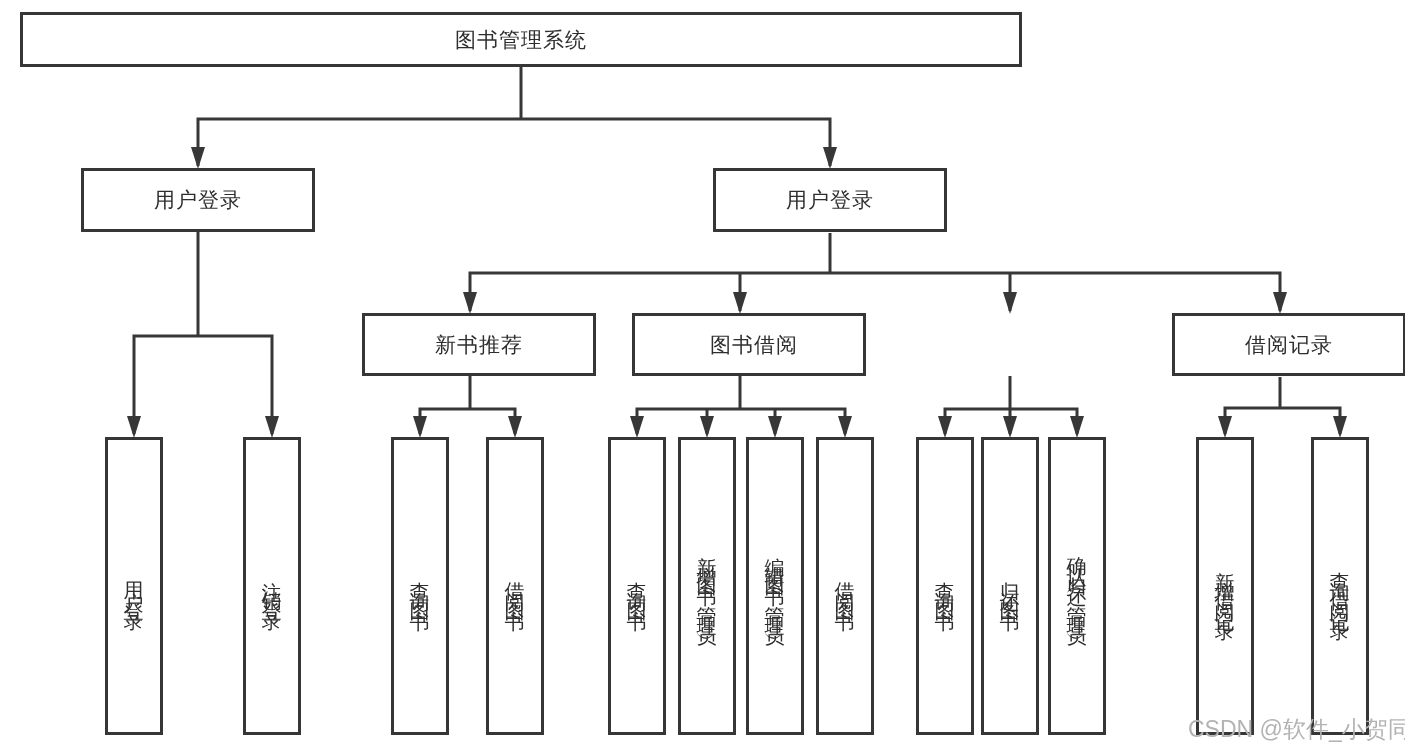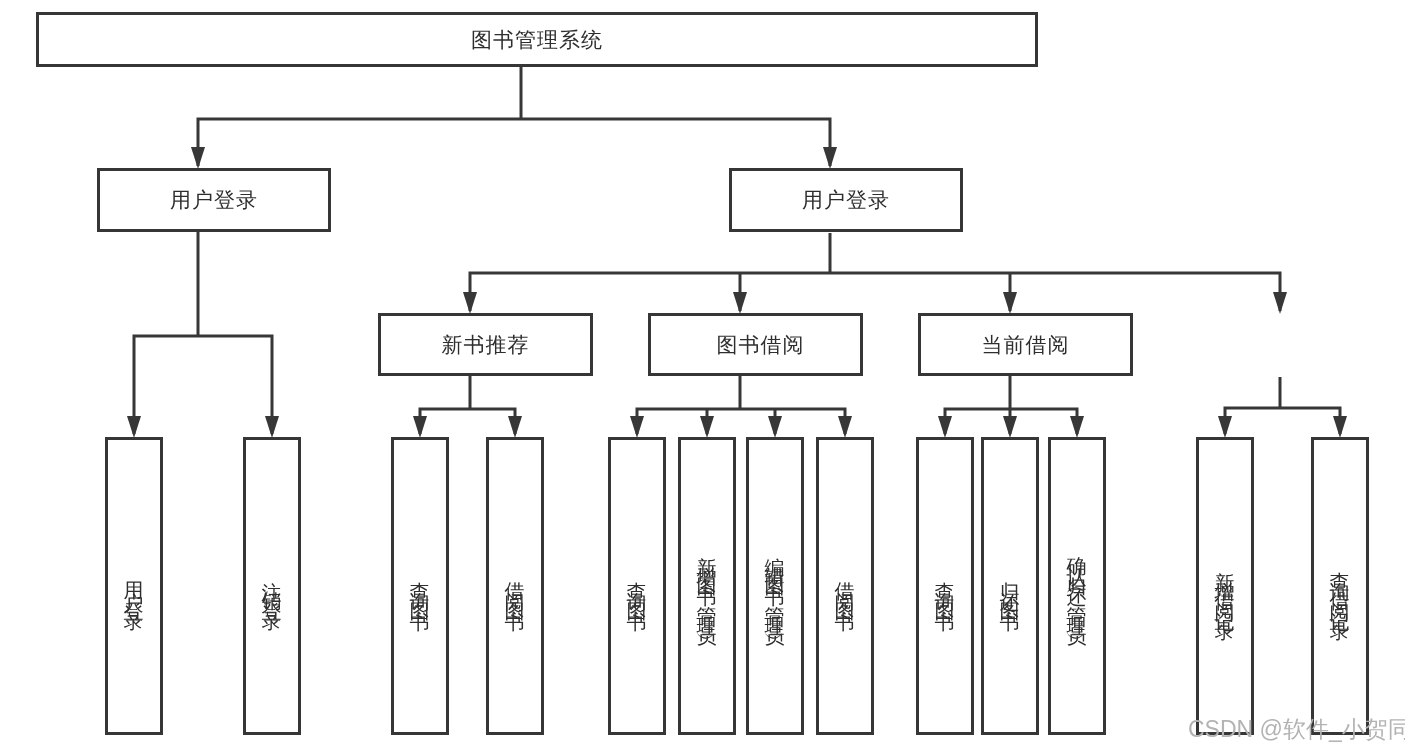--- a/index.html
+++ b/index.html
@@ -30,33 +30,32 @@
     color: #2e2e2e;
     display: flex;
     align-items: center;
     justify-content: center;
     z-index: 1;
     white-space: nowrap;
   }
   .node.h {
     font-size: 21px;
     letter-spacing: 1px;
-    margin-left: 16px;
   }
   .node.root {
     left: 20px; top: 12px;
     width: 1002px; height: 55px;
   }
   .node.lvl2 {
     top: 168px;
     width: 234px; height: 64px;
   }
   .node.lvl3 {
     top: 313px;
-    width: 215px; height: 63px;
+    width: 234px; height: 63px;
   }
   .node.leaf {
     top: 437px;
     width: 58px; height: 298px;
     writing-mode: vertical-rl;
     font-size: 20px;
     letter-spacing: 10px;
     white-space: normal;
     line-height: 1;
   }
@@ -132,21 +131,21 @@
     </g>
   </svg>
 
   <div class="node h root">图书管理系统</div>
 
   <div class="node h lvl2" style="left:81px;">用户登录</div>
   <div class="node h lvl2" style="left:713px;">用户登录</div>
 
   <div class="node h lvl3" style="left:362px;">新书推荐</div>
   <div class="node h lvl3" style="left:632px;padding-left:10px;">图书借阅</div>
-  <div class="node h lvl3" style="left:902px;">当前借阅</div>
+  <div class="node h lvl3" style="left:1172px;">借阅记录</div>
 
   <div class="node leaf" style="left:105px;">用户登录</div>
   <div class="node leaf" style="left:243px;">注销登录</div>
 
   <div class="node leaf" style="left:391px;">查询图书</div>
   <div class="node leaf" style="left:486px;">借阅图书</div>
 
   <div class="node leaf" style="left:608px;">查询图书</div>
   <div class="node leaf" style="left:678px;">新增图书（管理员）</div>
   <div class="node leaf" style="left:746px;">编辑图书（管理员）</div>

